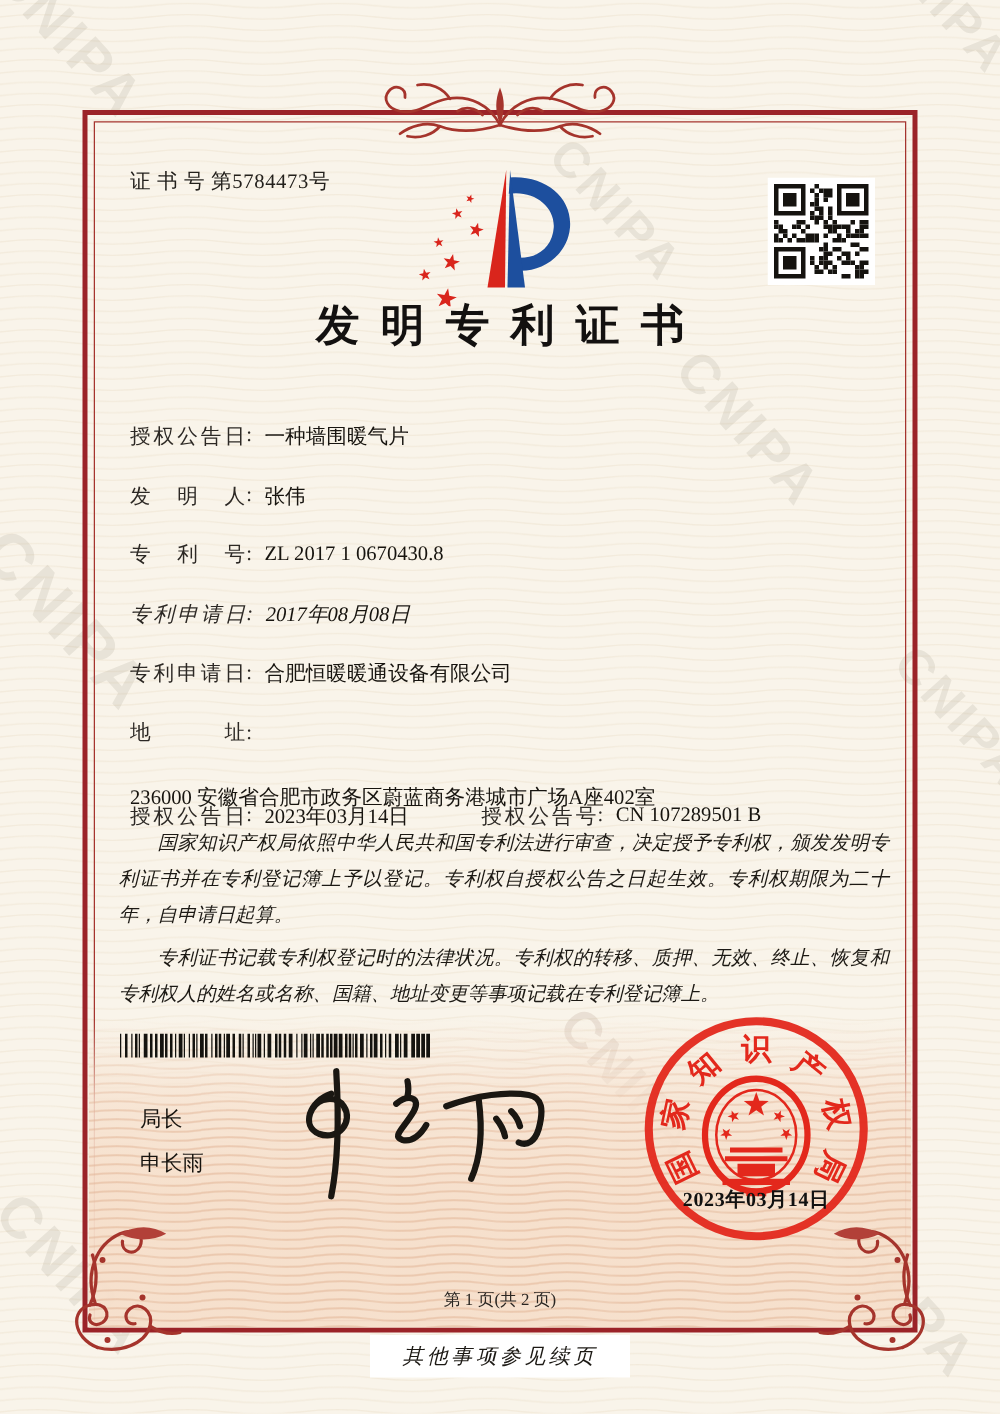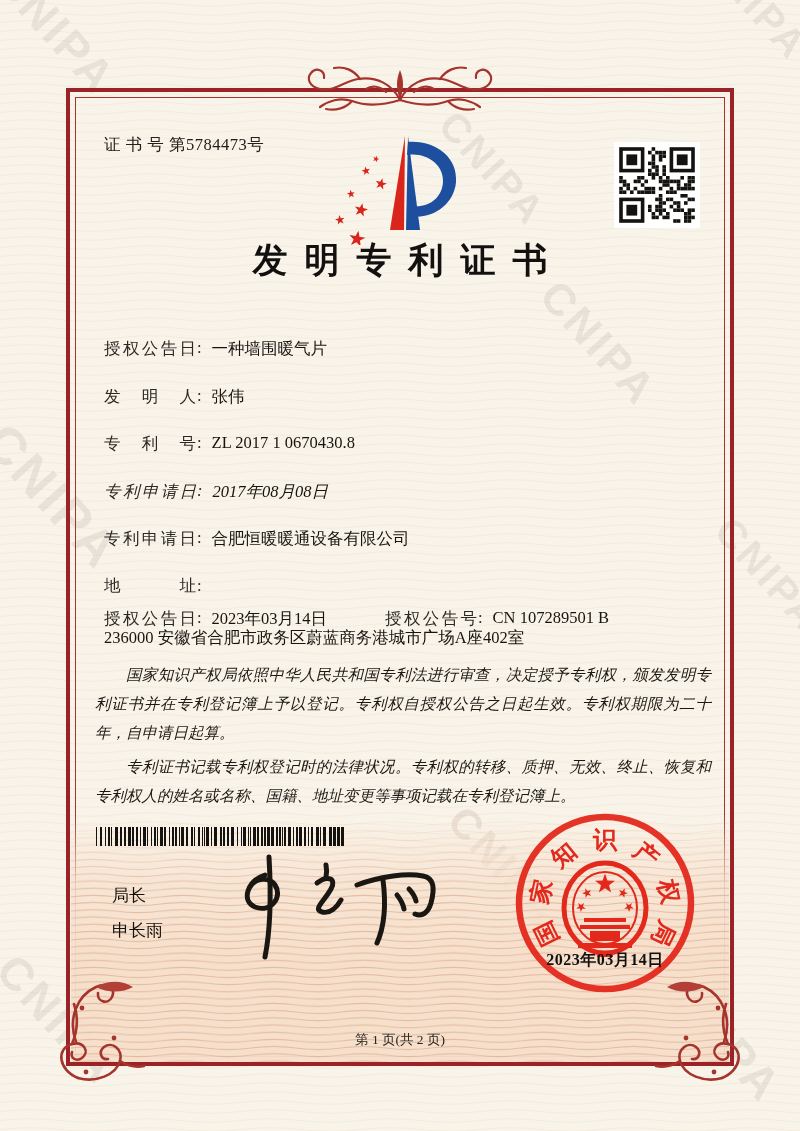--- a/index.html
+++ b/index.html
@@ -53,21 +53,21 @@
          font-size:35px;font-weight:bold;letter-spacing:17px;text-indent:17px;color:#131110;}
 
   .frow{position:absolute;left:104px;font-size:16.5px;white-space:nowrap;}
   .flabel{display:inline-block;width:92px;text-align:justify;text-align-last:justify;
           vertical-align:top;color:#2c2824;}
   .fcolon{display:inline-block;margin:0 10px 0 1px;color:#2c2824;}
   .fvalue{display:inline-block;vertical-align:top;color:#17140f;}
   .r1{top:338px;} .r2{top:386px;} .r3{top:433px;} .r4{top:481px;font-style:italic;} .r5{top:528px;}
   .r6{top:574px;white-space:normal;width:600px;line-height:24px;}
   .r6 .fvalue{width:497px;margin-top:28px;}
-  .r7{top:608px;} .g2{position:absolute;left:281px;top:0;white-space:nowrap;}
+  .r7{top:642px;} .g2{position:absolute;left:281px;top:0;white-space:nowrap;}
 
   .body-text{position:absolute;left:95px;top:660px;width:616px;font-size:15.5px;
              line-height:29px;font-style:italic;text-align:justify;color:#1c1914;}
   .body-text p{margin:0 0 5px 0;text-indent:2em;}
 
   .barcode{position:absolute;left:96px;top:827px;height:19px;display:flex;align-items:stretch;}
   .barcode span{background:#15130f;height:19px;display:block;}
   .barcode span.gap{background:transparent;}
 
   .sig-title{position:absolute;left:112px;top:884px;font-size:17px;
@@ -525,15 +525,18 @@
         <rect x="-21" y="12" width="42" height="4"></rect>
         <rect x="-25" y="19" width="50" height="4"></rect>
         <rect x="-15" y="25" width="30" height="10"></rect>
         <rect x="-27" y="37" width="54" height="5"></rect>
         <rect x="-8" y="45" width="16" height="6"></rect>
       </g>
     </svg>
     <div class="seal-date">2023年03月14日</div>
 
     <div class="page-info">第 1 页(共 2 页)</div>
+    <div class="note">
+      <span>其他事项参见续页</span>
+    </div>
 
   </div>
 </div>
 
 </body></html>

